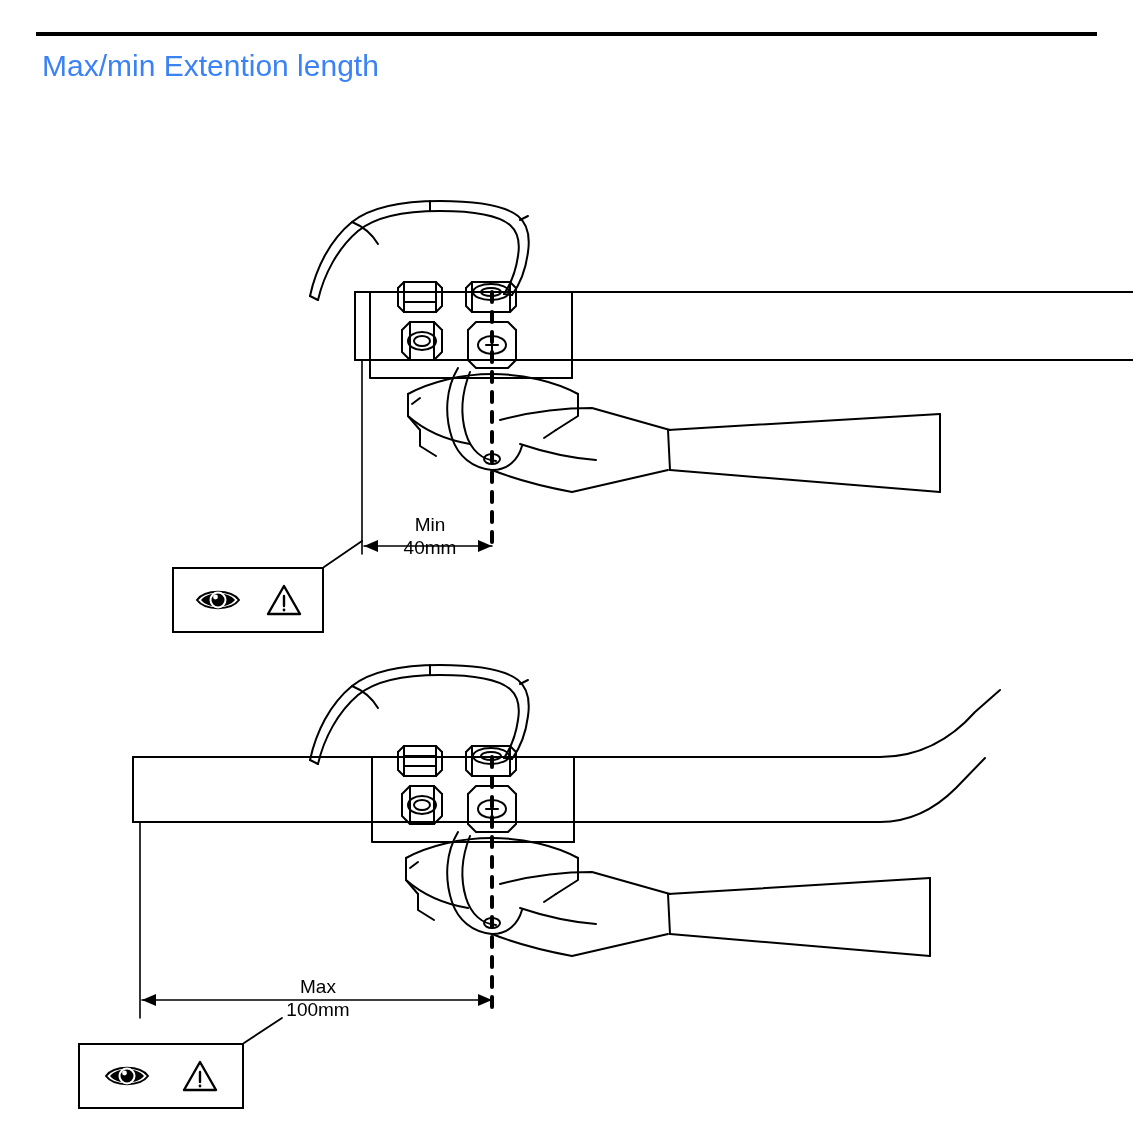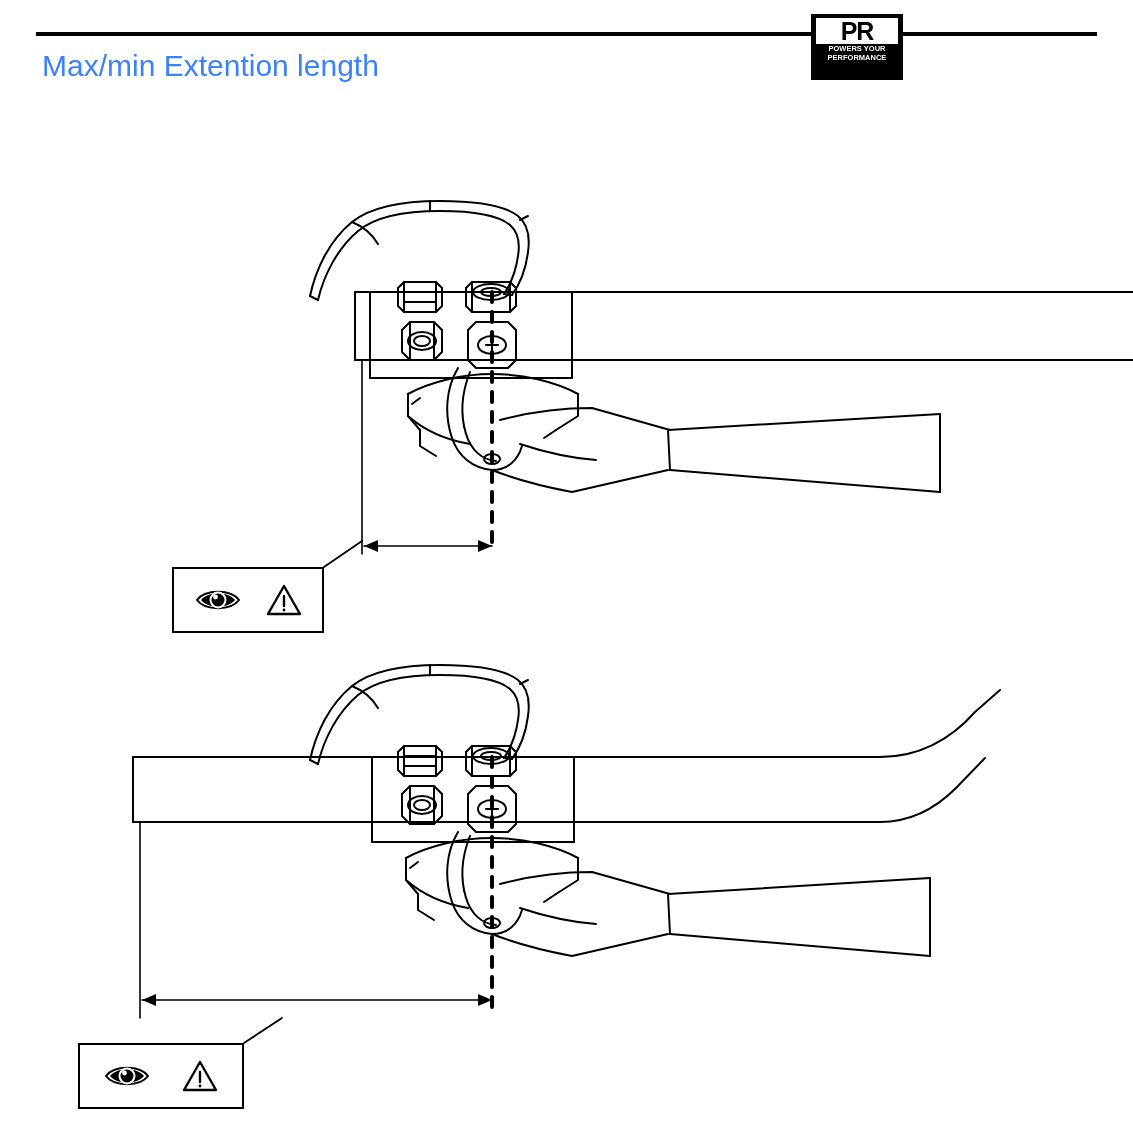--- a/index.html
+++ b/index.html
@@ -113,25 +113,20 @@
     box-sizing: border-box;
   }
 </style>
 </head>
 <body>
 
 <div id="page">
 
   <div id="header-rule"></div>
 
-  <div id="brand-logo">
-    <span class="logo-word">PR</span>
-    <span class="logo-tag1">POWERS YOUR</span>
-    <span class="logo-tag2">PERFORMANCE</span>
-  </div>
 
   <div id="page-title">Max/min Extention length</div>
 
   <svg id="drawing" viewBox="0 0 1133 1131" xmlns="http://www.w3.org/2000/svg">
     <g fill="none" stroke="#000000" stroke-width="2" stroke-linejoin="round" stroke-linecap="round">
 
       <g>
 
         <path d="M355,292 L1133,292"></path>
         <path d="M355,360 L1133,360"></path>
@@ -286,21 +281,29 @@
 
         <path d="M142,1000 L492,1000" stroke-width="1.6"></path>
         <path d="M142,1000 L156,994 L156,1006 Z" fill="#000000" stroke="none"></path>
         <path d="M492,1000 L478,994 L478,1006 Z" fill="#000000" stroke="none"></path>
 
         <path d="M244,1043 L282,1018" stroke-width="1.8"></path>
       </g>
     </g>
   </svg>
 
-
+  <div id="dim-min-label" class="dim-label">
+    <div>Min</div>
+    <div>40mm</div>
+  </div>
+
+  <div id="dim-max-label" class="dim-label">
+    <div>Max</div>
+    <div>100mm</div>
+  </div>
 
   <div id="warn-box-top" class="warn-box">
     <div class="warn-icons">
       <svg width="46" height="30" viewBox="0 0 46 30">
         <path d="M2,15 C10,4 36,4 44,15 C36,26 10,26 2,15 Z" fill="#ffffff" stroke="#000000" stroke-width="2"></path>
         <path d="M6,15 C13,6 33,6 40,15 C33,24 13,24 6,15 Z" fill="#000000" stroke="none"></path>
         <circle cx="23" cy="15" r="7.5" fill="#000000" stroke="#ffffff" stroke-width="2"></circle>
         <circle cx="20.5" cy="12" r="2.4" fill="#ffffff" stroke="none"></circle>
       </svg>
       <svg width="36" height="34" viewBox="0 0 36 34">

